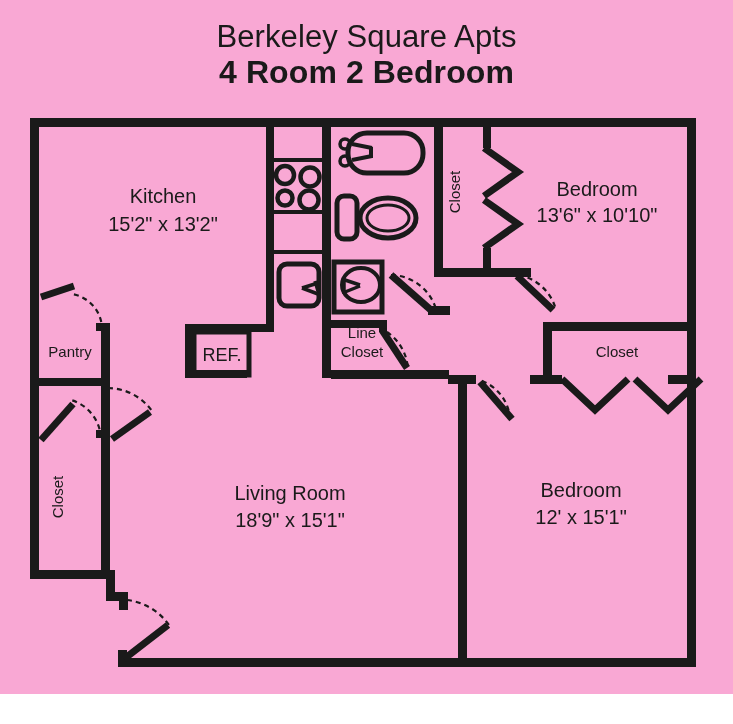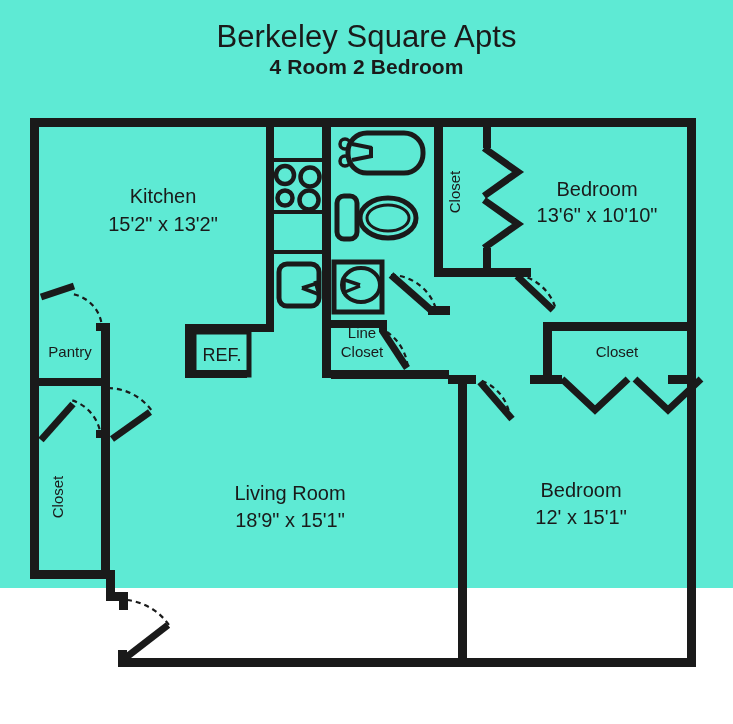--- a/index.html
+++ b/index.html
@@ -11,38 +11,38 @@
     width: 733px;
     height: 724px;
     font-family: "Liberation Sans", sans-serif;
     color: #1a1a1a;
     overflow: hidden;
     position: relative;
   }
   #page {
     position: relative;
     width: 733px;
-    height: 588px;
-    background: #5eead4;
+    height: 694px;
+    background: #f9a8d4;
   }
   .title-block {
     position: absolute;
     top: 20px;
     left: 0;
     width: 733px;
     text-align: center;
     line-height: 1.12;
   }
   .title-line-1 {
     font-size: 31px;
     font-weight: 400;
     letter-spacing: 0.1px;
   }
   .title-line-2 {
-    font-size: 21px;
+    font-size: 32px;
     font-weight: 700;
     letter-spacing: 0.1px;
   }
   .footer-note {
     position: absolute;
     left: 0;
     top: 674px;
     width: 733px;
     text-align: center;
     font-size: 15.5px;

